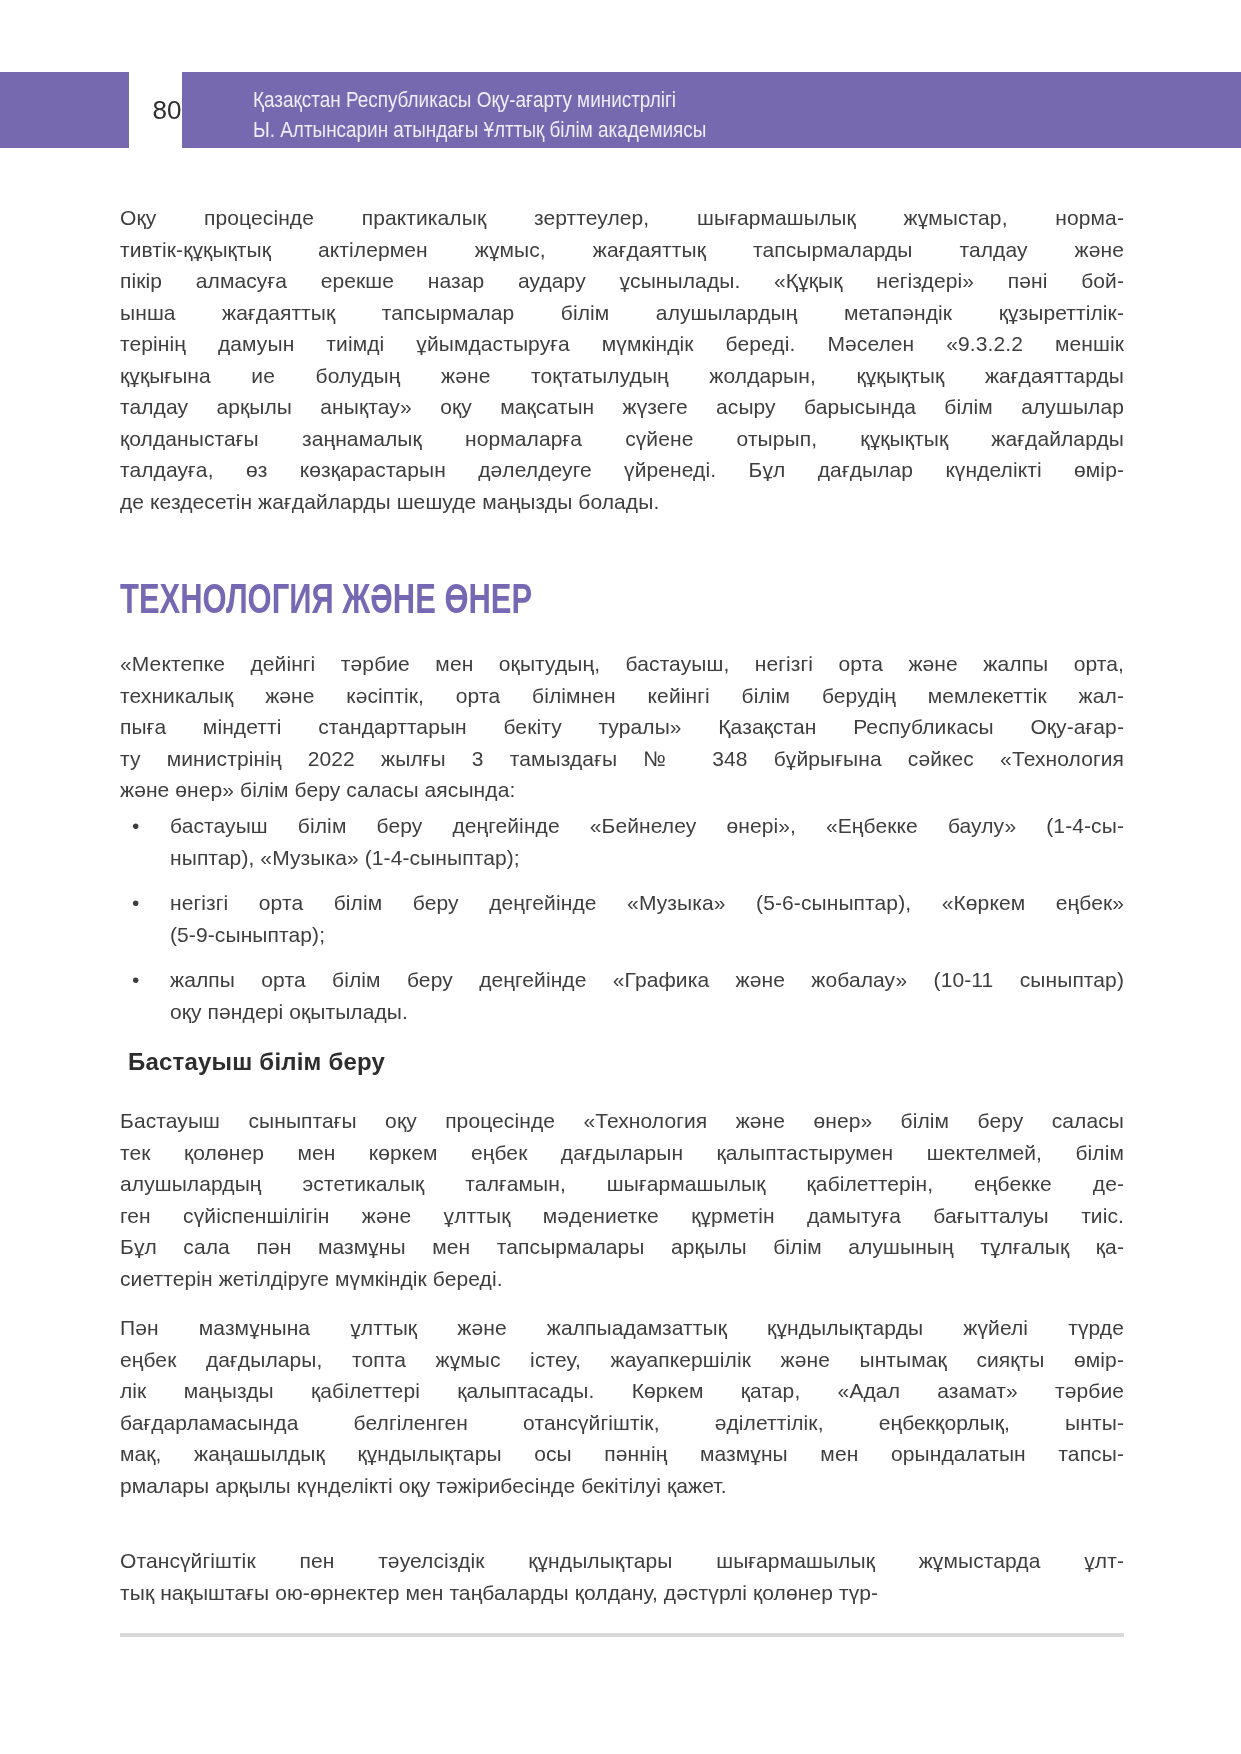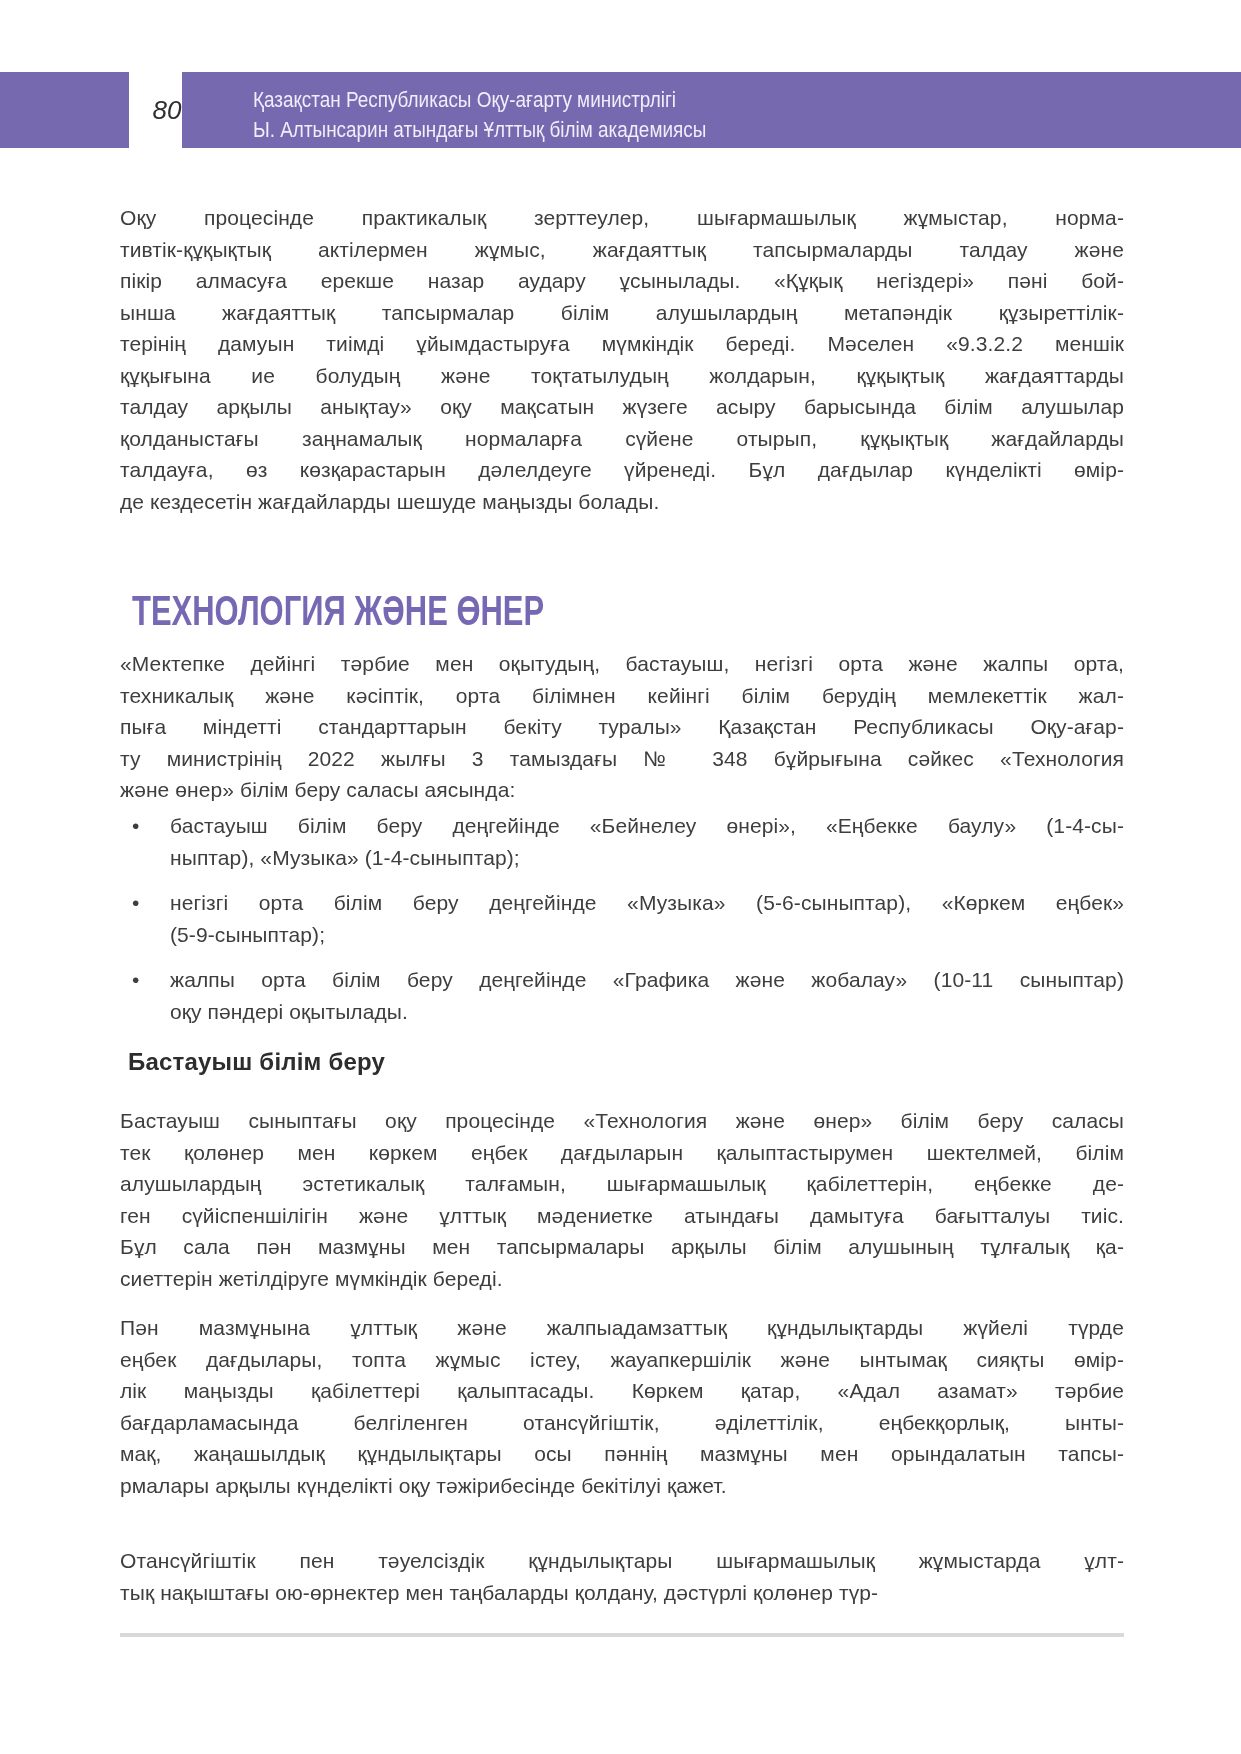--- a/index.html
+++ b/index.html
@@ -15,21 +15,21 @@
   
   .band-left {
     position: absolute; left: 0; top: 72px;
     width: 129px; height: 76px;
     background: var(--band_purple, #7769b0);
   }
   .page-num {
     position: absolute; left: 129px; top: 72px;
     width: 76px; height: 76px;
     display: flex; align-items: center; justify-content: center;
-    font-size: 26px; color: #2f2f2f; font-style: italic;
+    font-size: 26px; color: #2f2f2f;
   }
   .band-main {
     position: absolute; left: 182px; top: 72px; right: 0; height: 76px;
     background: var(--band_purple, #7769b0);
     color: #f1eef9;
     overflow: hidden;
     padding-left: 40px;
   }
   .band-text {
     padding: 13px 0 0 36px;
@@ -48,21 +48,21 @@
   .line { text-align: justify; text-align-last: justify; }
   .line-last { text-align-last: left; }
 
   .p1 { top: 202px; }
   .p2 { top: 648px; }
   .p3 { top: 1105px; }
   .p4 { top: 1312px; }
   .p5 { top: 1545px; }
 
   .section-heading {
-    position: absolute; left: 120px; top: 576px; margin: 12px;
+    position: absolute; left: 120px; top: 576px; margin: 0;
     font-size: 43px; font-weight: bold; line-height: 1.05;
     color: var(--heading_purple, #7668b2);
   }
   .section-heading .condense {
     display: inline-block;
     transform: scaleX(0.72); transform-origin: left top;
     white-space: nowrap;
   }
 
   .subheading {
@@ -154,21 +154,21 @@
           </div>
       </div>
     </div>
 
     <h2 class="subheading">Бастауыш білім беру</h2>
 
     <div class="col para p3">
         <div class="line">Бастауыш сыныптағы оқу процесінде «Технология және өнер» білім беру саласы</div>
         <div class="line">тек қолөнер мен көркем еңбек дағдыларын қалыптастырумен шектелмей, білім</div>
         <div class="line">алушылардың эстетикалық талғамын, шығармашылық қабілеттерін, еңбекке де-</div>
-        <div class="line">ген сүйіспеншілігін және ұлттық мәдениетке атындағы дамытуға бағытталуы тиіс.</div>
+        <div class="line">ген сүйіспеншілігін және ұлттық мәдениетке құрметін дамытуға бағытталуы тиіс.</div>
         <div class="line">Бұл сала пән мазмұны мен тапсырмалары арқылы білім алушының тұлғалық қа-</div>
         <div class="line line-last">сиеттерін жетілдіруге мүмкіндік береді.</div>
       </div>
 
     <div class="col para p4">
         <div class="line">Пән мазмұнына ұлттық және жалпыадамзаттық құндылықтарды жүйелі түрде</div>
         <div class="line">еңбек дағдылары, топта жұмыс істеу, жауапкершілік және ынтымақ сияқты өмір-</div>
         <div class="line">лік маңызды қабілеттері қалыптасады. Көркем қатар, «Адал азамат» тәрбие</div>
         <div class="line">бағдарламасында белгіленген отансүйгіштік, әділеттілік, еңбекқорлық, ынты-</div>
         <div class="line">мақ, жаңашылдық құндылықтары осы пәннің мазмұны мен орындалатын тапсы-</div>

